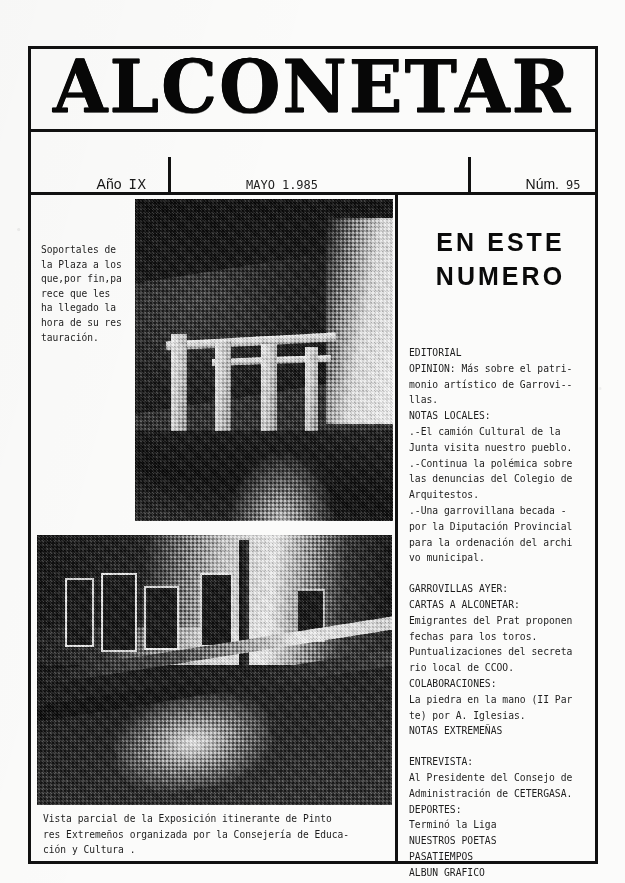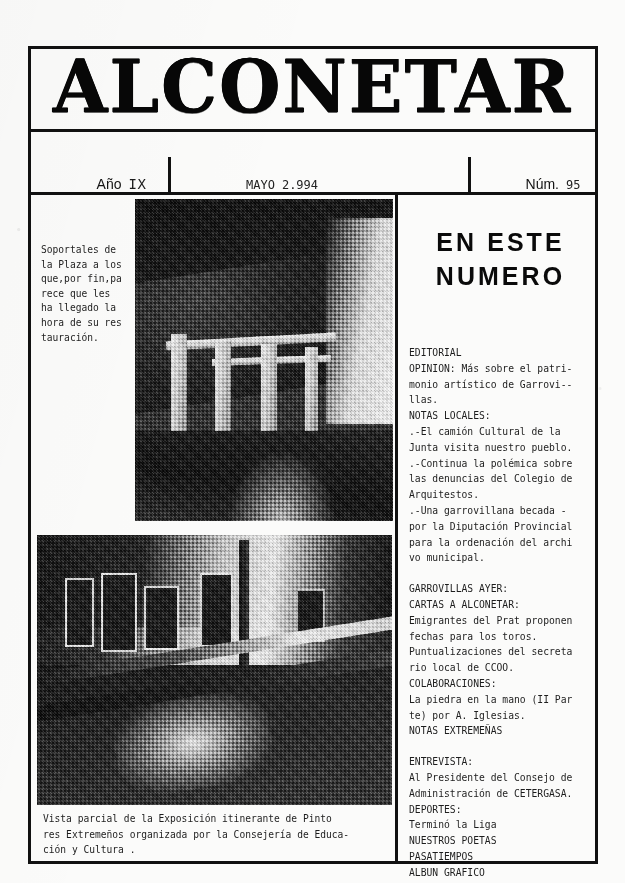--- a/index.html
+++ b/index.html
@@ -328,21 +328,21 @@
     <div id="masthead-title">ALCONETAR</div>
   </div>
 
   <div id="infobar">
     <div class="info-cell" id="cell-anio">
       <span class="lbl-sans">Año</span>
       <span class="lbl-type gap-l">IX</span>
     </div>
     <div class="info-cell" id="cell-place">
       <span class="lbl-type-sm gap-l">MAYO</span>
-      <span class="lbl-type-sm gap-l">2.994</span>
+      <span class="lbl-type-sm gap-l">1.985</span>
     </div>
     <div class="info-cell" id="cell-num">
       <span class="lbl-sans">Núm.</span>
       <span class="lbl-type-sm gap-l">95</span>
     </div>
   </div>
 
   <div id="body-area">
 
     <div id="col-left">

